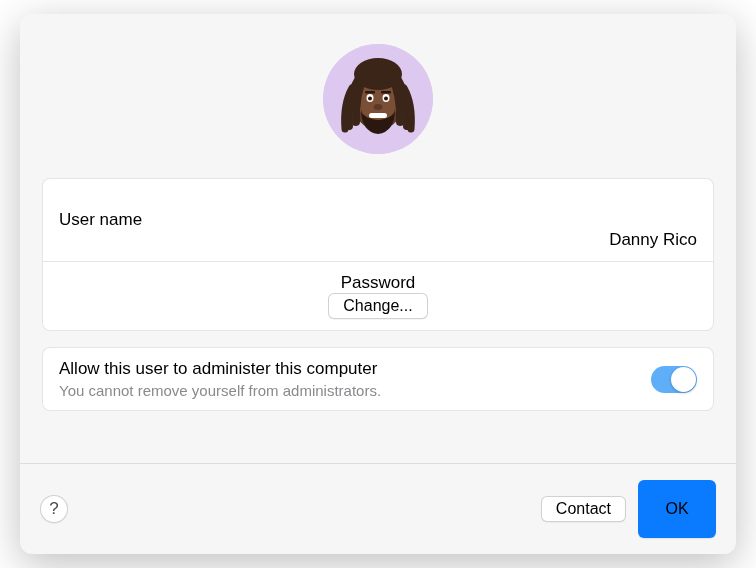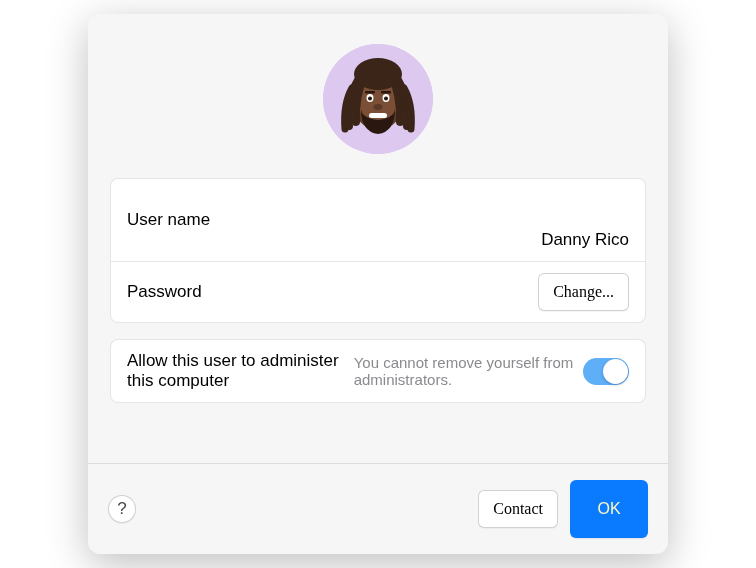--- a/index.html
+++ b/index.html
@@ -10,21 +10,21 @@
     body {
       font-family: -apple-system, BlinkMacSystemFont, "Helvetica Neue", sans-serif;
       background: #ffffff;
       width: 756px;
       height: 568px;
       display: flex;
       align-items: center;
       justify-content: center;
     }
     .dialog {
-      width: 580px;
+      width: 716px;
       height: 540px;
       background: #f6f6f6;
       border-radius: 12px;
       box-shadow: 0 10px 40px rgba(0,0,0,0.25);
       display: flex;
       flex-direction: column;
       overflow: hidden;
     }
     .content {
       flex: 1;
@@ -59,49 +59,50 @@
     }
     .row {
       display: flex;
       align-items: center;
       justify-content: space-between;
       padding: 11px 16px;
       min-height: 46px;
     }
     .row + .row {
       border-top: 1px solid rgba(0,0,0,0.1);
+      flex-direction: column;
     }
     .row-label {
       font-size: 17px;
       color: #000;
     }
     .row-value {
       font-size: 17px;
       color: #000;
       margin-top: 40px;
     }
     .row-helper {
       font-size: 15px;
       color: #8a8a8e;
       margin-top: 3px;
     }
     .row-left {
       display: flex;
-      flex-direction: row;
+      flex-direction: column;
     }
     .mac-button {
       background: #ffffff;
       border: 1px solid rgba(0,0,0,0.18);
       border-radius: 6px;
-      padding: 9px 14px;
+      padding: 3px 14px;
       font-size: 16px;
       color: #000;
       cursor: pointer;
       box-shadow: 0 1px 1px rgba(0,0,0,0.04);
-      font-family: Liberation Serif, serif;
+      font-family: Liberation Sans, sans-serif;
     }
     .toggle {
       width: 46px;
       height: 27px;
       border-radius: 14px;
       position: relative;
       cursor: pointer;
       flex-shrink: 0;
     }
     .toggle.on {
@@ -148,21 +149,21 @@
     }
     .spacer {
       flex: 1;
     }
     .primary-button {
       background: #0A7AFF;
       border: none;
       border-radius: 6px;
       padding: 20px 24px;
       font-size: 16px;
-      color: #fef9c3;
+      color: #000000;
       cursor: pointer;
       font-family: inherit;
       min-width: 78px;
       box-shadow: 0 1px 1px rgba(0,0,0,0.08);
     }
   </style>
 </head>
 <body>
 
 <div class="dialog">

